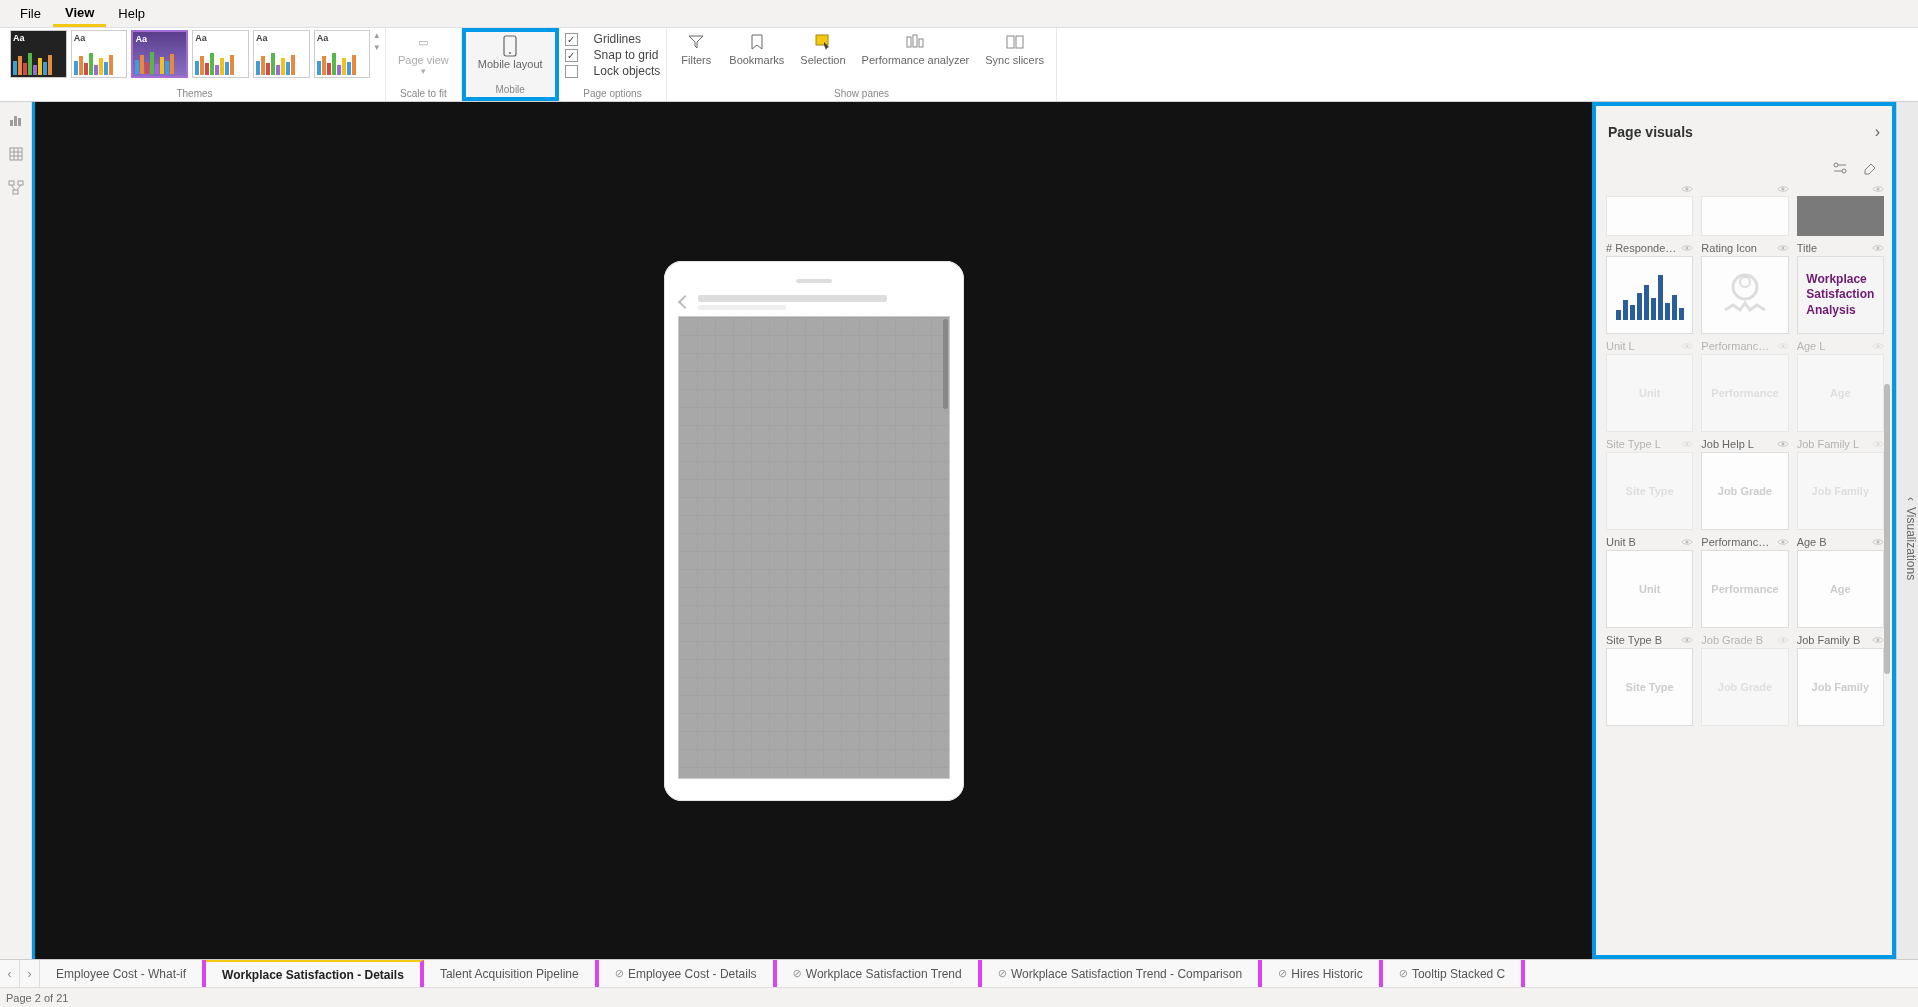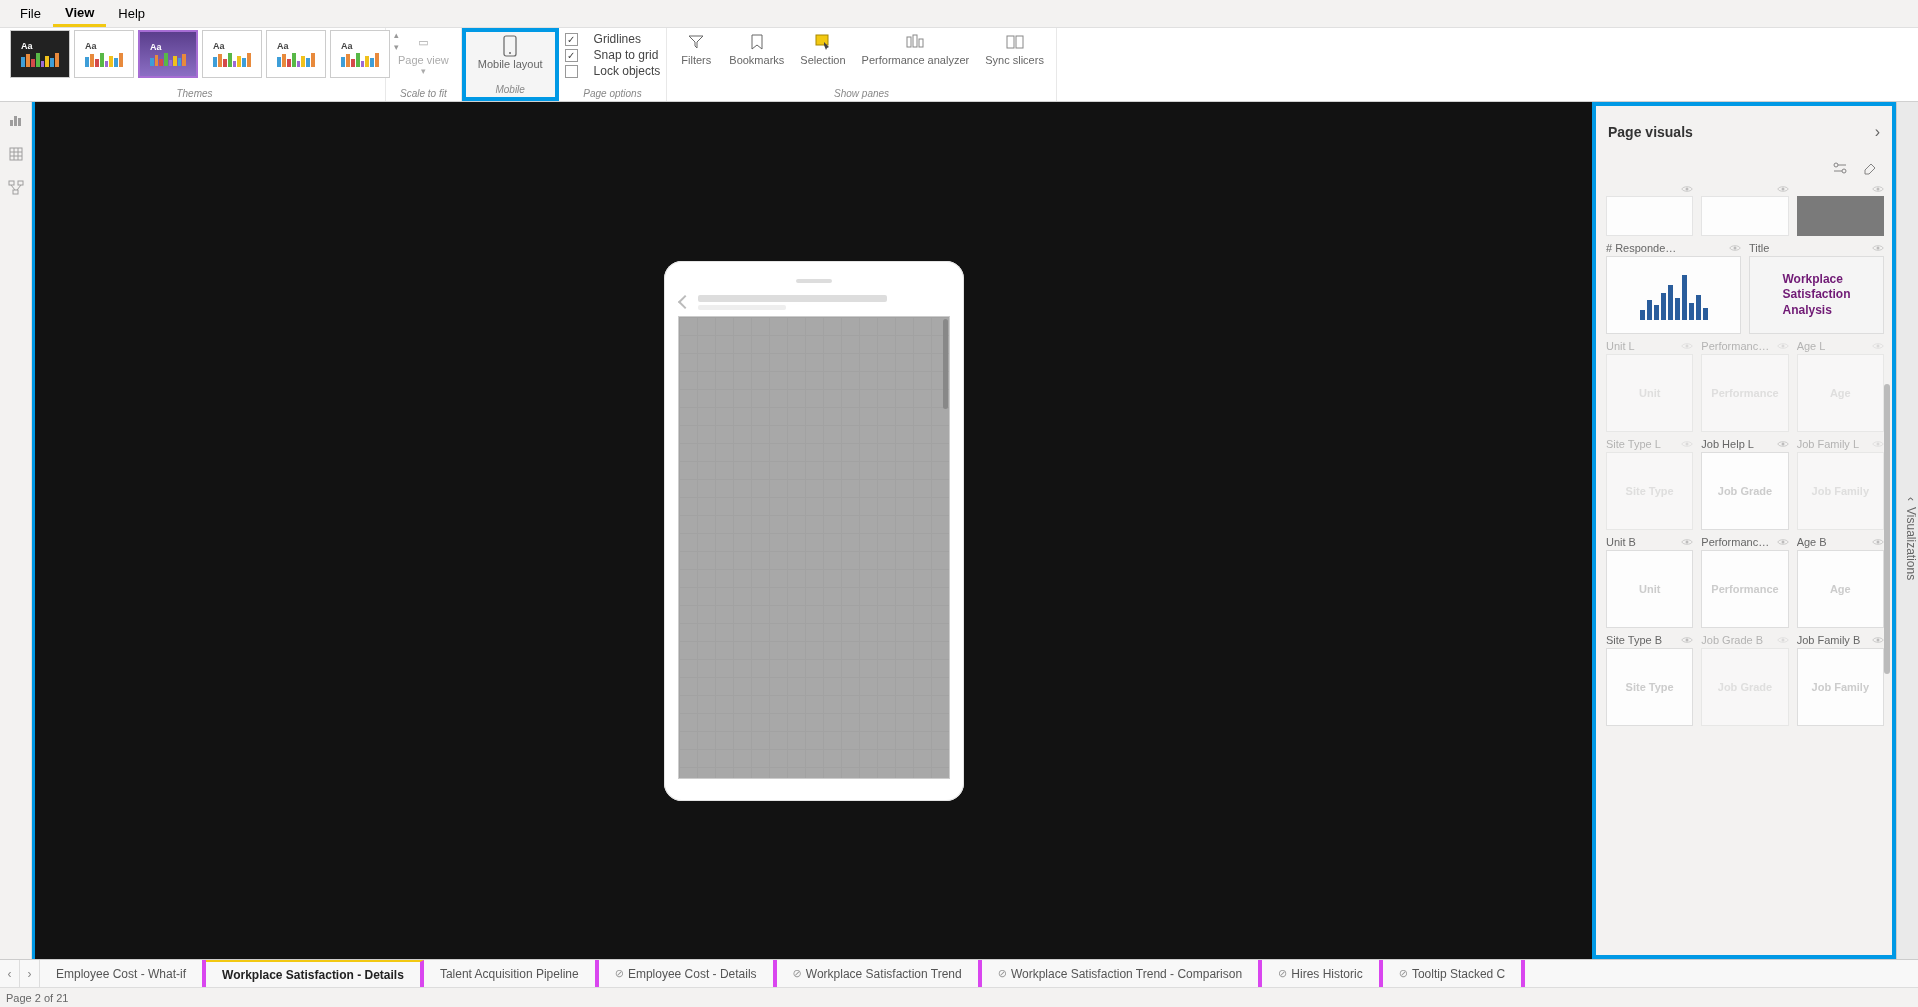--- a/index.html
+++ b/index.html
@@ -6,24 +6,24 @@
 body { width: 1918px; height: 1007px; overflow: hidden; background: #f3f2f1; display: flex; flex-direction: column; }
 
 
 .menubar { height: 28px; background: #f3f2f1; border-bottom: 1px solid #e0e0e0; display: flex; align-items: center; padding-left: 8px; }
 .menu-item { padding: 4px 12px; font-size: 13px; cursor: pointer; }
 .menu-item.active { border-bottom: 3px solid #f2c811; font-weight: 600; }
 
 
 .ribbon { height: 74px; background: #fff; border-bottom: 1px solid #d0d0d0; display: flex; padding-left: 4px; }
 .ribbon-group { display: flex; flex-direction: column; border-right: 1px solid #e8e8e8; padding: 2px 6px 0 6px; position: relative; }
-.ribbon-group-label { position: absolute; bottom: 2px; left: 0; right: 0; text-align: center; font-size: 10px; color: #888; font-style: italic; }
+.ribbon-group-label { position: absolute; bottom: 2px; left: 0; right: 0; text-align: center; font-size: 10px; color: #888; }
 .ribbon-content { flex: 1; display: flex; align-items: flex-start; gap: 4px; }
 
-.theme-thumb { width: 60px; height: 48px; border: 1px solid #ccc; background: #fff; display: flex; flex-direction: column; padding: 10px; cursor: pointer; }
+.theme-thumb { width: 60px; height: 48px; border: 1px solid #ccc; background: #fff; display: flex; flex-direction: column; padding: 2px; cursor: pointer; }
 .theme-thumb.dark { background: #222; }
 .theme-thumb.purple { border: 2px solid #a66dd4; background: linear-gradient(#5a3e8c,#8b6ec4); }
 .theme-top { display: flex; gap: 1px; align-items: flex-start; }
 .theme-aa { font-size: 9px; font-weight: bold; }
 .theme-bars { display: flex; gap: 1px; align-items: flex-end; height: 24px; margin-top: auto; }
 .theme-bars span { width: 4px; }
 .tb1 { background:#3e9ed8; height:60%; }
 .tb2 { background:#e88a3c; height:80%; }
 .tb3 { background:#d44a4a; height:50%; }
 .tb4 { background:#58b847; height:90%; }
@@ -401,20 +401,36 @@
                 <span style="height:45%"></span>
                 <span style="height:90%"></span>
                 <span style="height:35%"></span>
                 <span style="height:50%"></span>
                 <span style="height:25%"></span>
               </div>
             </div>
           </div>
           <div class="visual-item">
             <div class="vi-label-row">
+              <span class="vi-label">Rating Icon</span>
+              <svg class="eye" viewBox="0 0 16 10">
+                <path d="M1 5 C3 1 13 1 15 5 C13 9 3 9 1 5 Z" fill="none" stroke="#888"></path>
+                <circle cx="8" cy="5" r="2" fill="#888"></circle>
+              </svg>
+            </div>
+            <div class="vi-thumb">
+              <svg width="60" height="60" viewBox="0 0 60 60">
+                <circle cx="30" cy="22" r="12" fill="none" stroke="#ddd" stroke-width="3"></circle>
+                <circle cx="30" cy="17" r="5" fill="none" stroke="#ddd" stroke-width="2"></circle>
+                <path d="M10 45 L18 40 L25 45 L30 38 L35 45 L42 40 L50 45" fill="none" stroke="#ddd" stroke-width="3"></path>
+              </svg>
+            </div>
+          </div>
+          <div class="visual-item">
+            <div class="vi-label-row">
               <span class="vi-label">Title</span>
               <svg class="eye" viewBox="0 0 16 10">
                 <path d="M1 5 C3 1 13 1 15 5 C13 9 3 9 1 5 Z" fill="none" stroke="#888"></path>
                 <circle cx="8" cy="5" r="2" fill="#888"></circle>
               </svg>
             </div>
             <div class="vi-thumb" style="background: rgb(245, 245, 245);">
               <div style="color:#701a75;font-size:12px;line-height:1.3;text-align:left;padding:6px;">Workplace<br>Satisfaction<br>Analysis</div>
             </div>
           </div>

